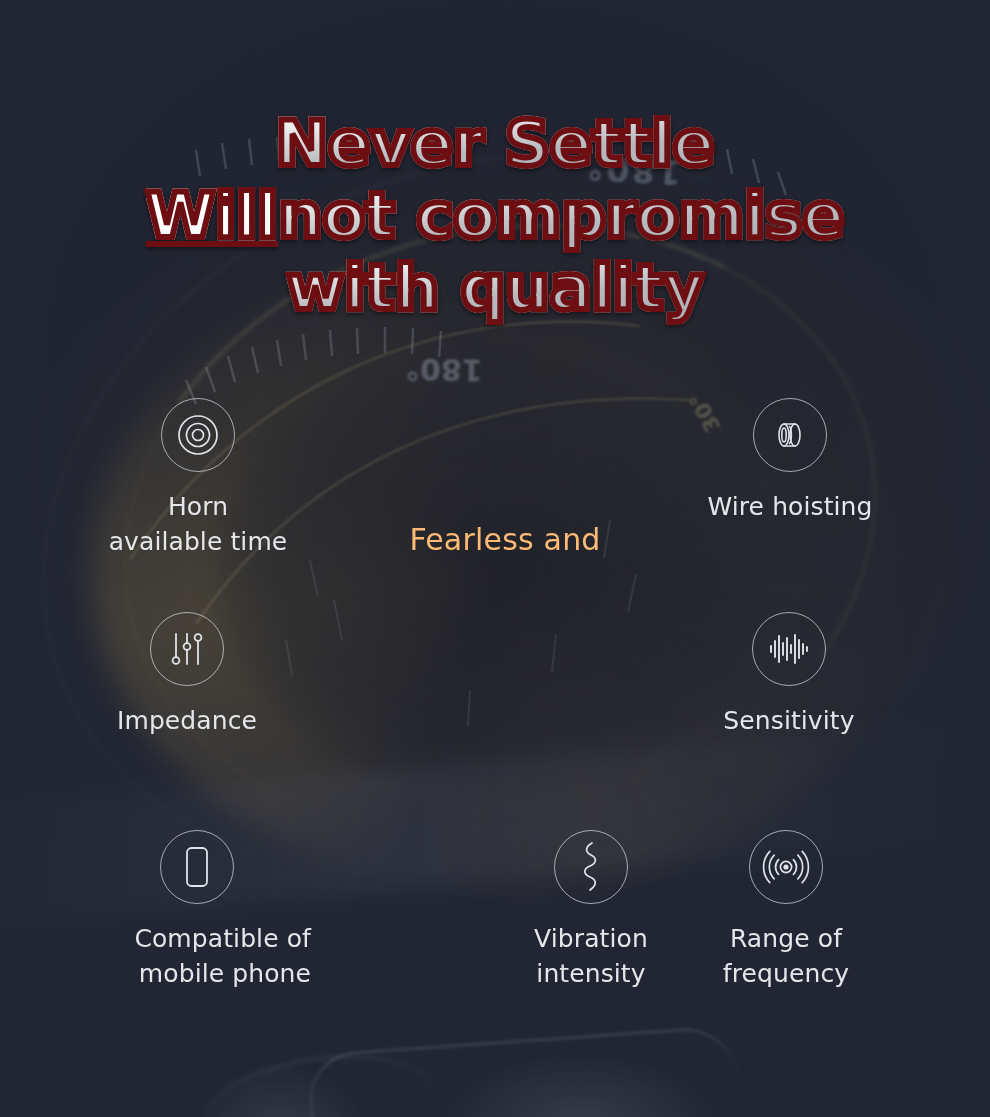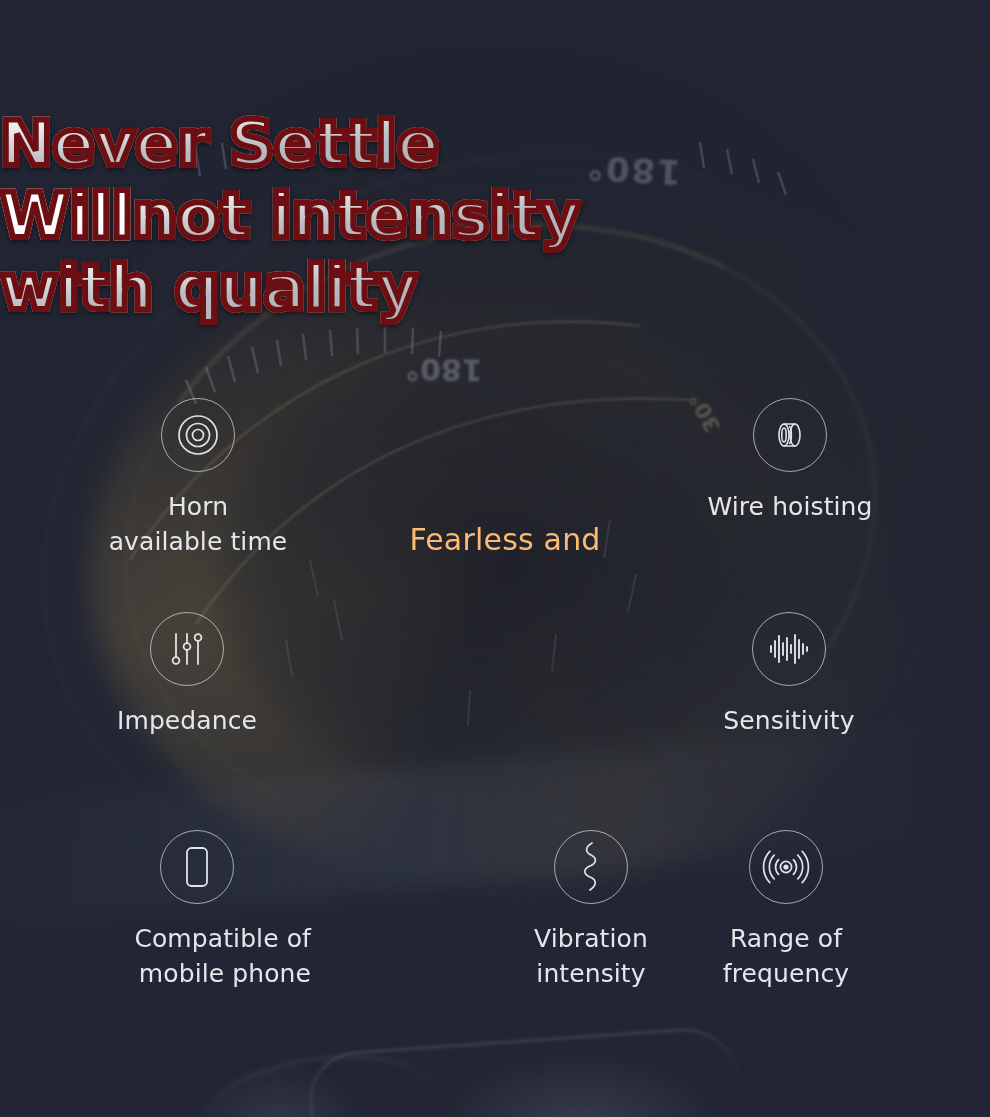--- a/index.html
+++ b/index.html
@@ -144,21 +144,21 @@
     border-radius:50%;
     transform:rotate(-8deg);
     filter:blur(2px);
   }
 
   
   .headline{
     position:absolute;
     left:0; top:108px;
     width:990px;
-    text-align:left;
+    text-align:center;
     font-family:"DejaVu Sans", sans-serif;
     font-weight:700;
     font-size:63px;
     line-height:72px;
     letter-spacing:-0.5px;
     z-index:6;
   }
   .hl-line{ display:block; white-space:nowrap; }
 
   .hl-txt{
@@ -169,20 +169,21 @@
     background-clip:text;
     -webkit-text-fill-color:transparent;
     paint-order:stroke fill;
     -webkit-text-stroke:6px #6d0f12;
     filter:drop-shadow(0 2px 2px rgba(0,0,0,0.45));
   }
   .hl-txt.bright{
     background:linear-gradient(176deg, #ffffff 0%, #ffffff 46%, #f2f3f5 100%);
     -webkit-background-clip:text;
     background-clip:text;
+    text-decoration:underline;
     -webkit-text-fill-color:transparent;
   }
 
   
   .center-copy{
     position:absolute;
     left:355px; top:510px;
     width:300px;
     text-align:center;
     font-size:30px;
@@ -286,21 +287,21 @@
   <div class="bg-streak"></div>
   <div class="bg-product"></div>
   <div class="bg-product-edge"></div>
   <div class="bg-product-edge2"></div>
 
   <div class="headline">
     <span class="hl-line">
       <span class="hl-txt">Never Settle</span>
     </span>
     <span class="hl-line">
-      <span class="hl-txt bright">Will</span><span class="hl-txt"> not intensity</span>
+      <span class="hl-txt bright">Will</span><span class="hl-txt"> not compromise</span>
     </span>
     <span class="hl-line">
       <span class="hl-txt">with quality</span>
     </span>
   </div>
 
   <div class="center-copy">
     <span>Fearless and</span>
   </div>
 

